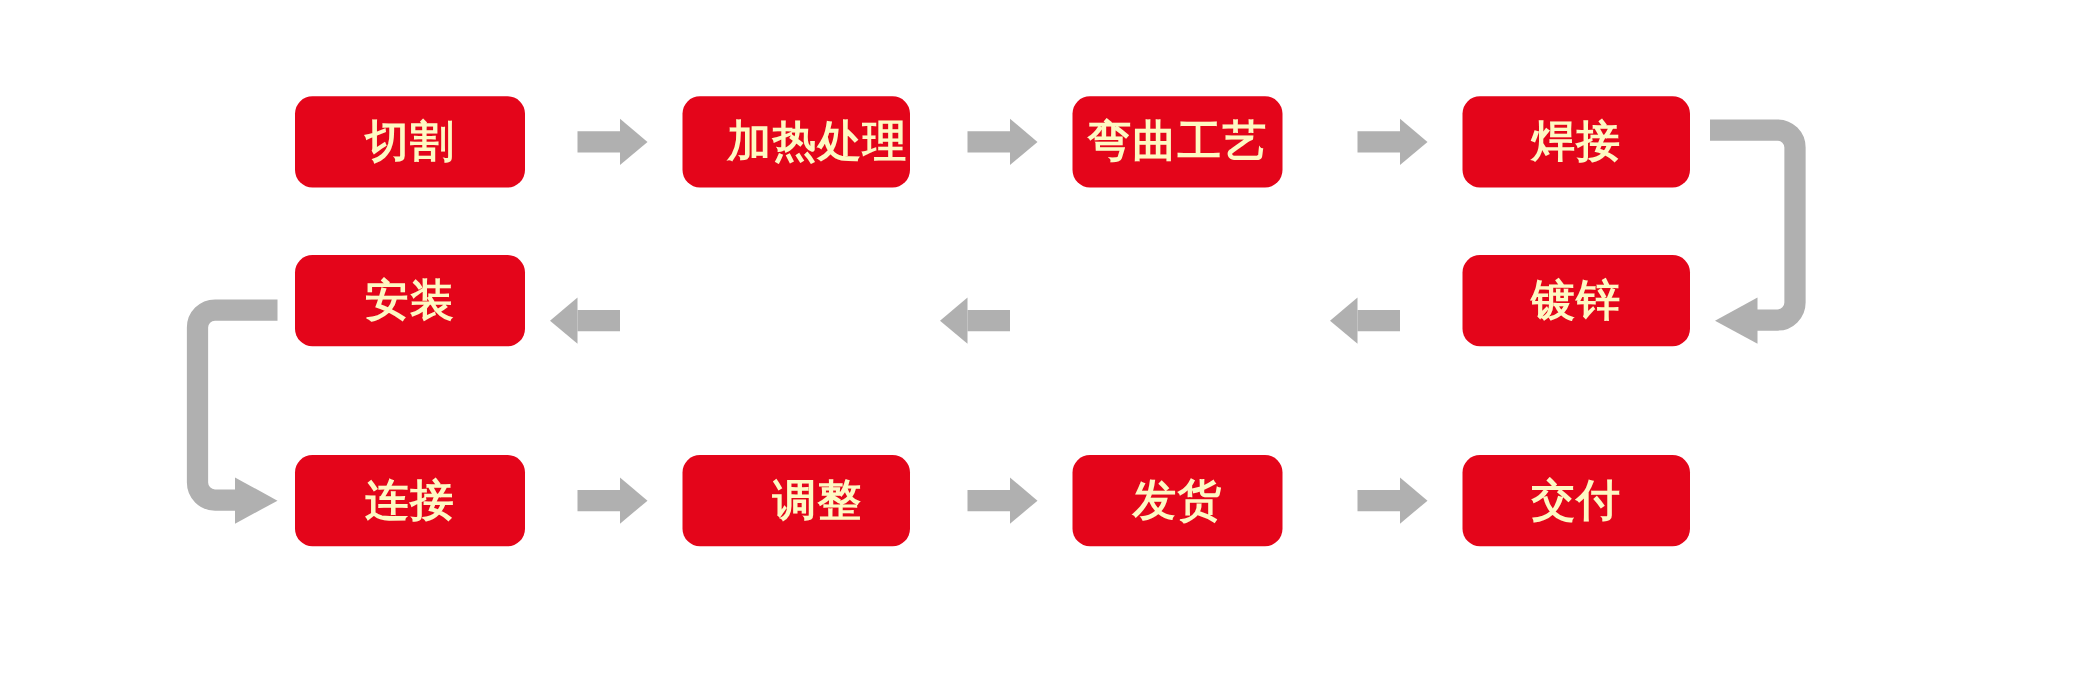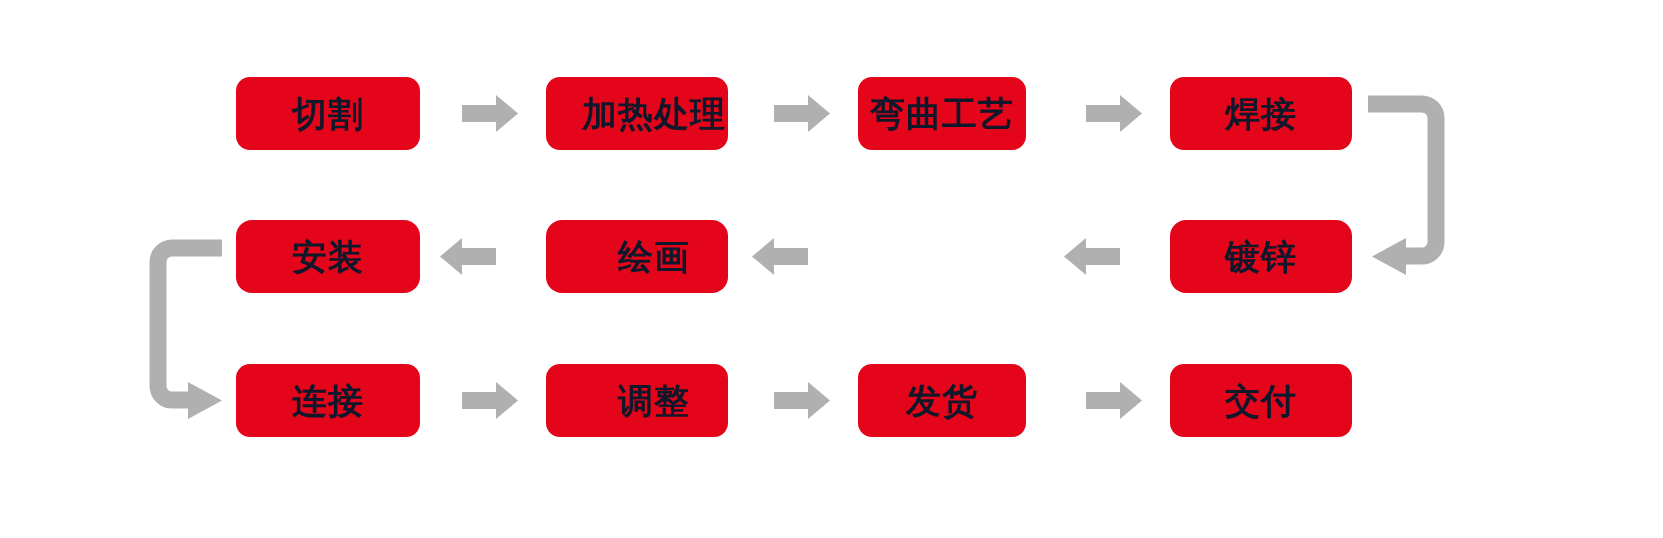--- a/index.html
+++ b/index.html
@@ -28,31 +28,31 @@
   .node-box {
     position: absolute;
     display: flex;
     align-items: center;
     justify-content: center;
     background: #e4051a;
     border-radius: 14px;
     box-sizing: border-box;
   }
   .node-label {
-    color: #0f172a;
+    color: #fef9c3;
     font-weight: bold;
     font-size: 35px;
     letter-spacing: 1px;
     line-height: 1;
     white-space: nowrap;
     user-select: none;
   }
   
   .r1 { top: 77px; height: 73px; }
-  .r2 { top: 220px; height: 73px; border-radius: 16px; }
+  .r2 { top: 204px; height: 73px; }
   .r3 { top: 364px; height: 73px; }
   .c1 { left: 236px; width: 184px; }
   .c2 { left: 546px; width: 182px; padding-left: 34px; }
   .c3 { left: 858px; width: 168px; }
   .c4 { left: 1170px; width: 182px; justify-content: center; }
 </style>
 </head>
 <body>
 
 <div id="flowchart-canvas">
@@ -118,23 +118,20 @@
   <div class="node-box r1 c3">
     <span class="node-label">弯曲工艺</span>
   </div>
   <div class="node-box r1 c4">
     <span class="node-label">焊接</span>
   </div>
 
   <div class="node-box r2 c1">
     <span class="node-label">安装</span>
   </div>
-  <div class="node-box r2 c2">
-    <span class="node-label">绘画</span>
-  </div>
   <div class="node-box r3 c1">
     <span class="node-label">连接</span>
   </div>
 
   <div class="node-box r2 c4">
     <span class="node-label">镀锌</span>
   </div>
   <div class="node-box r3 c3">
     <span class="node-label">发货</span>
   </div>

